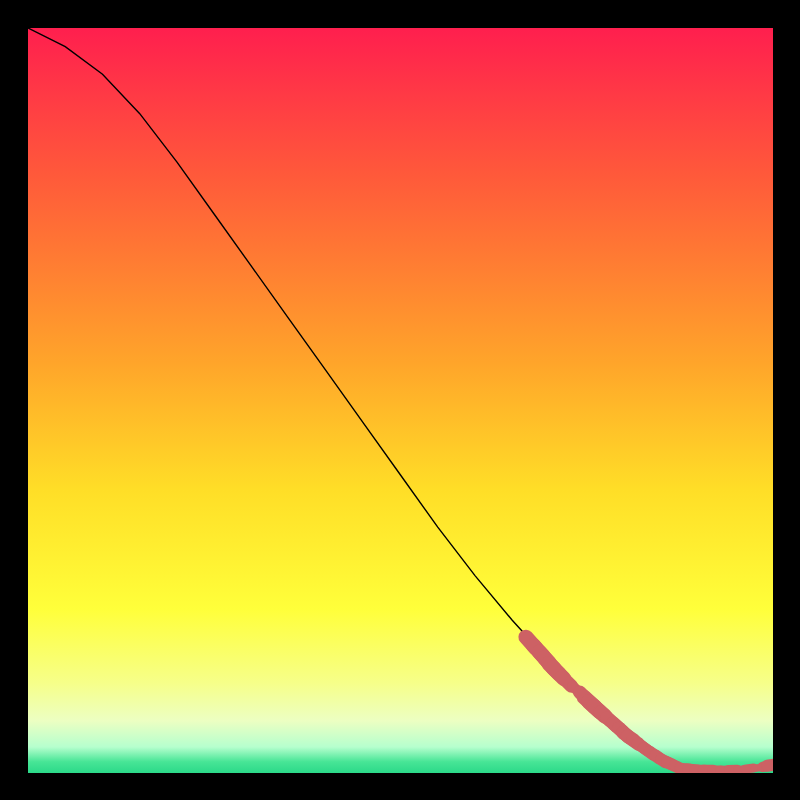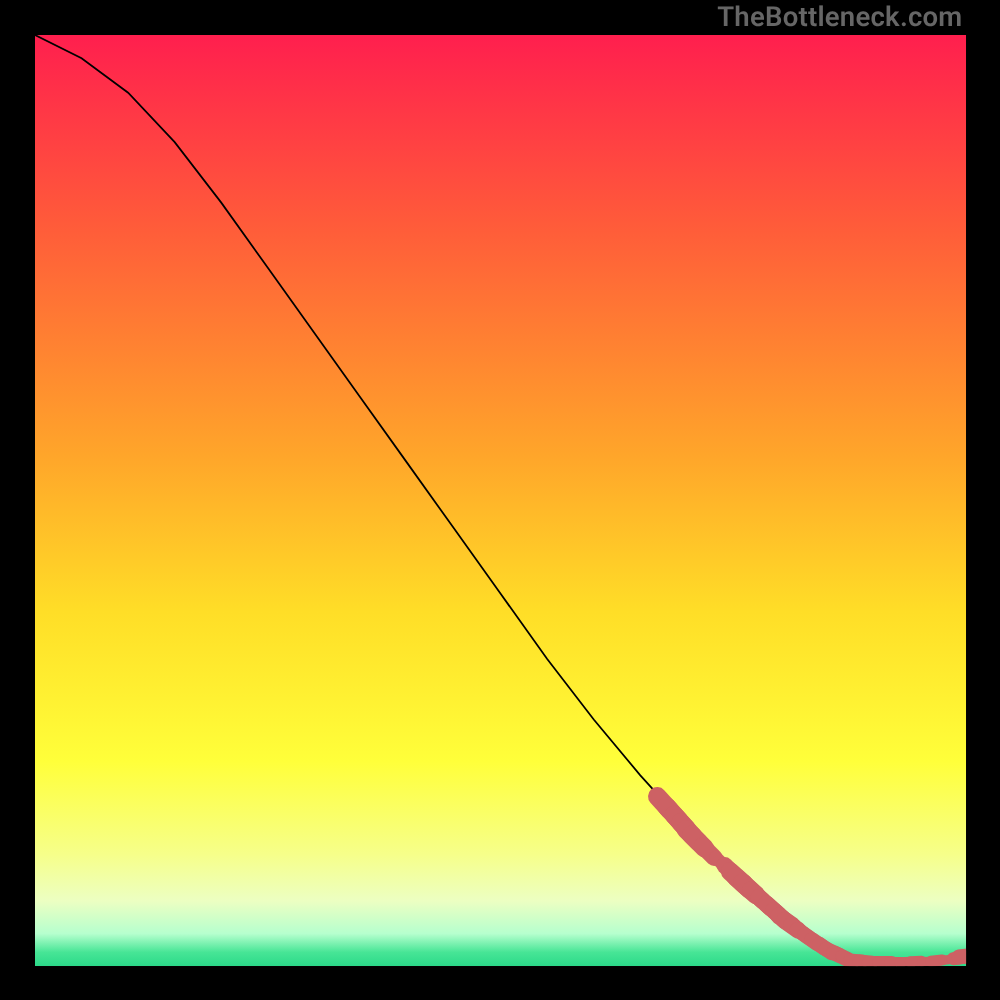--- a/index.html
+++ b/index.html
@@ -185,14 +185,13 @@
           </g>
           <g transform="translate(99.300 99.100) rotate(-7.13)">
             <rect x="-1.400" y="-0.700" width="2.800" height="1.400" rx="0.700" ry="0.700" fill="#cd6164" stroke="#cd6164" stroke-width="0"></rect>
           </g>
           <g transform="translate(100.000 98.900) rotate(-7.13)">
             <rect x="-1.600" y="-0.800" width="3.200" height="1.600" rx="0.800" ry="0.800" fill="#cd6164" stroke="#cd6164" stroke-width="0"></rect>
           </g>
         </g>
     </svg>
   </div>
-  <div class="wm">TheBottleneck.com</div>
 </div>
 
 </body></html>

